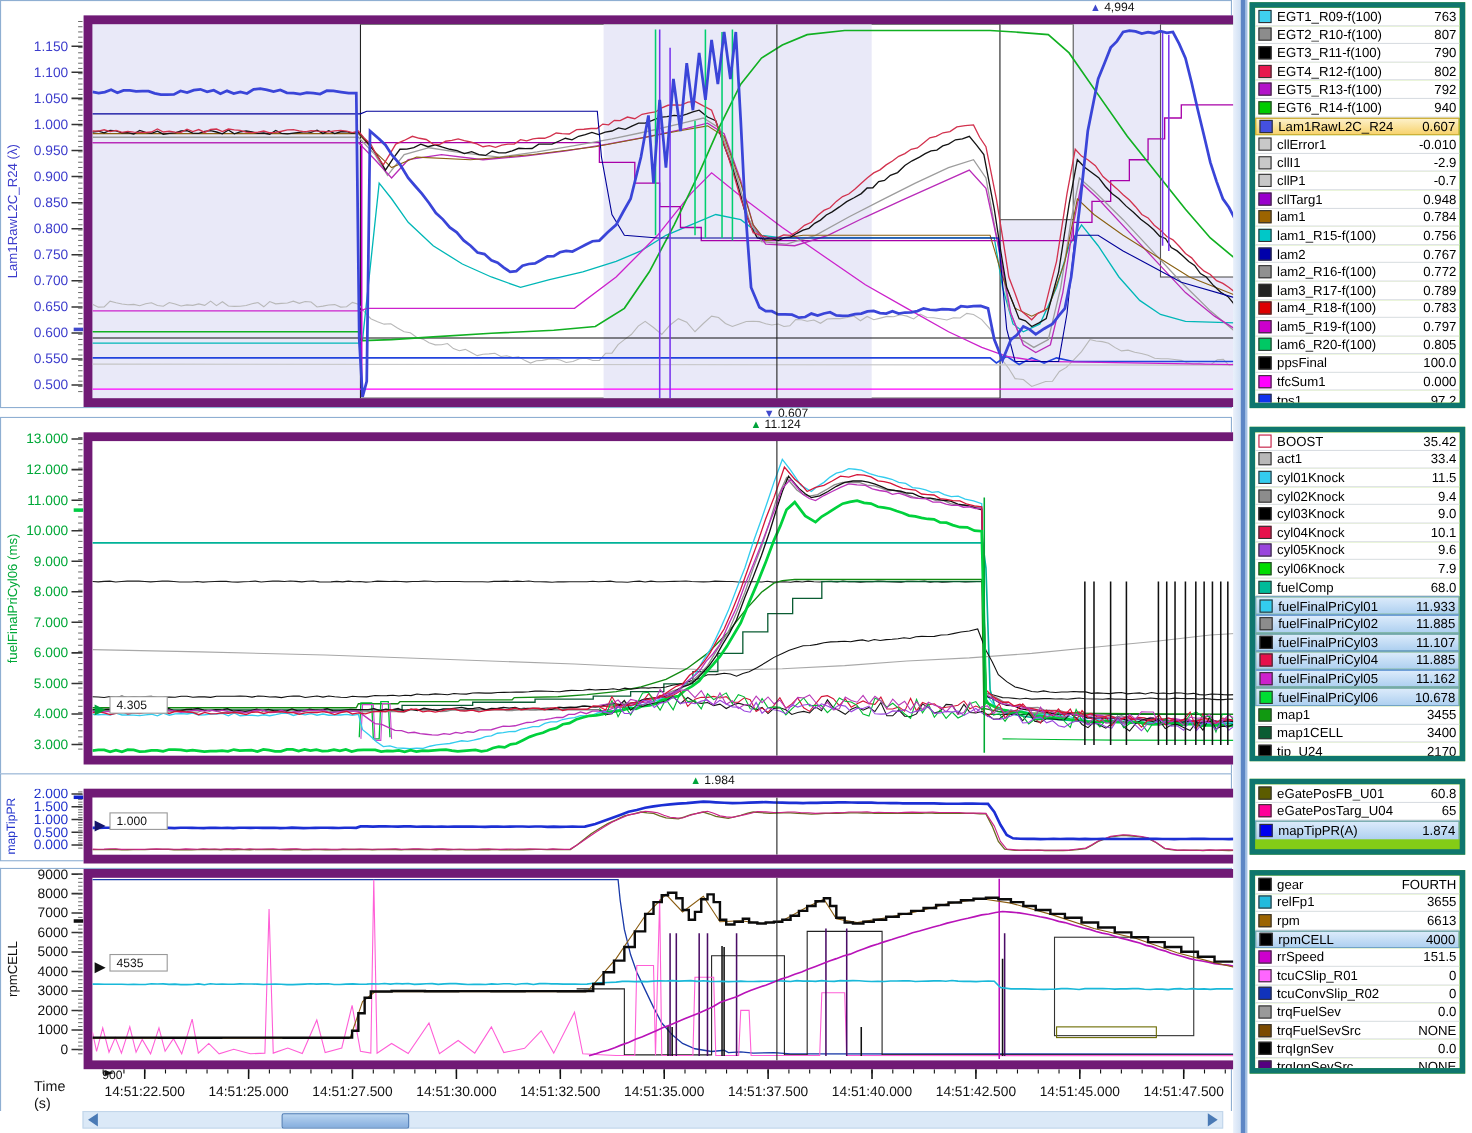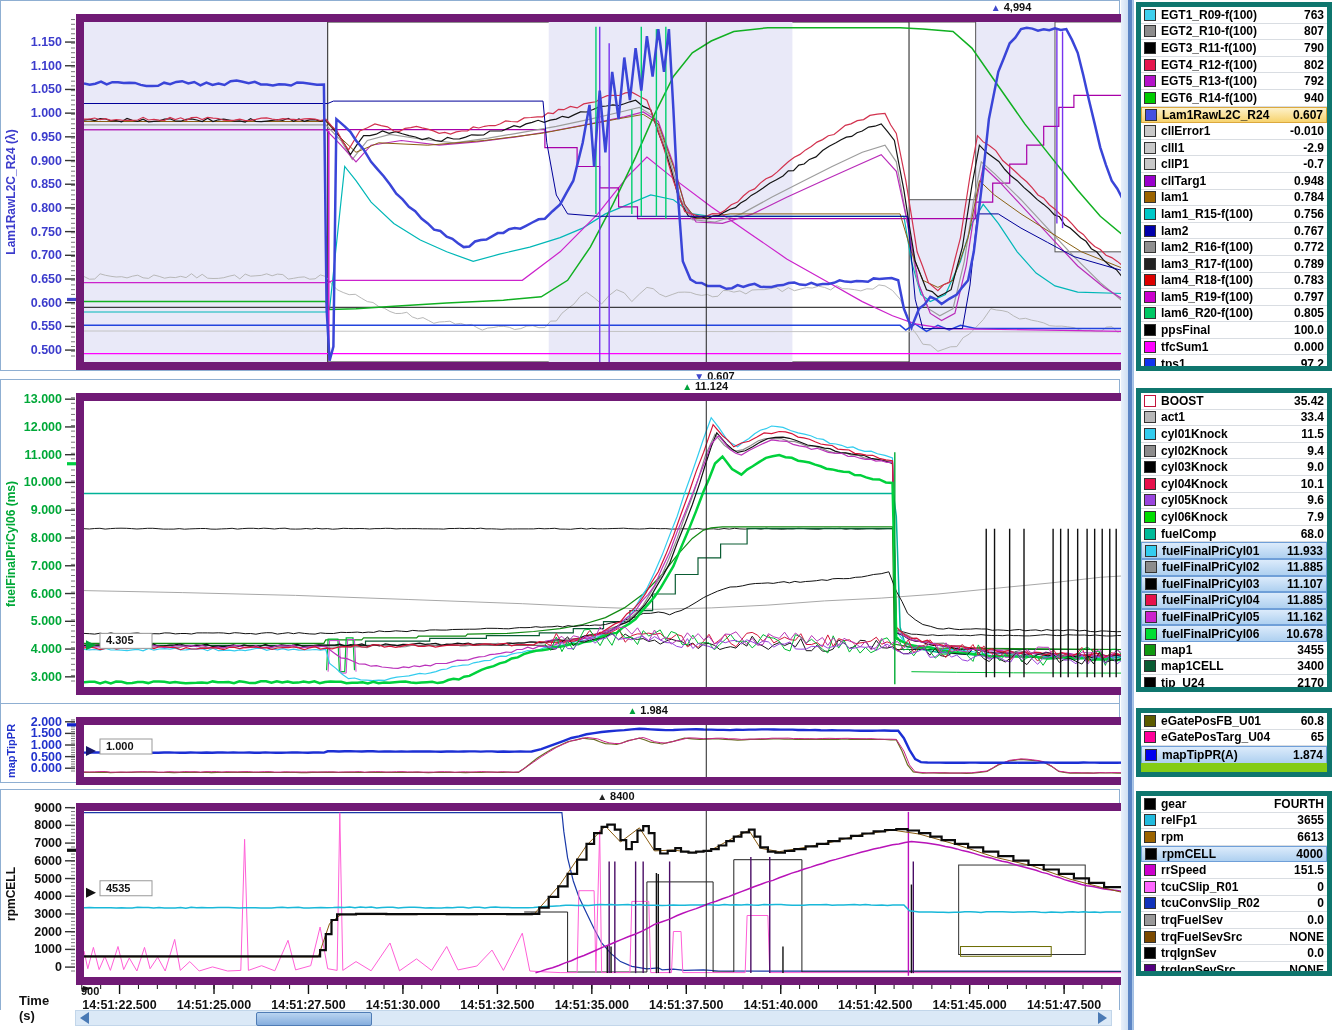--- a/index.html
+++ b/index.html
@@ -1,16 +1,16 @@
 <!DOCTYPE html>
 <html><head>
 <meta charset="utf-8">
 <style>
   html,body{margin:0;padding:0;background:#fff;font-family:"Liberation Sans",sans-serif;}
-  #app{position:relative;width:1338px;height:1030px;background:#fff;overflow:hidden;font-weight:bold;}
+  #app{position:relative;width:1338px;height:1030px;background:#fff;overflow:hidden;}
   
   #charts-col{position:absolute;left:0;top:0;width:1120px;height:1030px;background:#fff;}
   .chart-panel{position:absolute;left:0;width:1120px;border:1px solid #8fafd2;background:#fff;box-sizing:border-box;}
   #cp0{top:0;height:371px;}
   #cp1{top:379px;height:360px;}
   #cp2{top:703px;height:80px;}
   #cp3{top:789px;height:221px;border-bottom:none;}
   .mrow{position:relative;width:100%;}
   .mrow.top{height:13px;}
   .mrow.bot{height:13px;}
@@ -21,21 +21,21 @@
   .axis-title{position:absolute;left:2px;top:0;bottom:0;width:16px;display:flex;align-items:center;justify-content:center;}
   .axis-title span{transform:rotate(-90deg);white-space:nowrap;font-size:12px;}
   .gutter svg{position:absolute;right:0;top:0;}
   .plot{position:relative;flex:1;border:8px solid #701a75;box-sizing:content-box;}
   .plot svg{display:block;}
   #p0 .plot{height:340px;background:#e9e9f8;}
   #p1 .plot{height:286px;background:#fff;}
   #p2 .plot{height:52px;background:#fff;}
   #p3 .plot{height:166px;background:#fff;}
   
-  #time-axis{position:relative;width:1120px;height:38px;}
+  #time-axis{position:relative;width:1120px;height:38px;margin-left:12px;}
   #time-axis svg{position:absolute;top:0;}
   #time-unit{position:absolute;left:18px;top:8px;font-size:13px;color:#111;line-height:15px;}
   #flag900{position:absolute;top:0;font-size:11px;color:#111;}
   
   #hscroll{position:absolute;left:75px;top:1010px;width:1037px;height:16px;background:#dbe9f7;border:1px solid #c2d6ea;box-sizing:border-box;}
   .sb-arrow{position:absolute;top:1px;width:0;height:0;border-style:solid;}
   #sb-left{left:4px;border-width:6px 9px 6px 0;border-color:transparent #4a7ab5 transparent transparent;}
   #sb-right{right:4px;border-width:6px 0 6px 9px;border-color:transparent transparent transparent #4a7ab5;}
   #sb-thumb{position:absolute;top:1px;height:12px;background:linear-gradient(#b9d4f0,#86aede);border:1px solid #4f7cb5;border-radius:2px;}
   
@@ -403,23 +403,20 @@
               <polygon points="2,21 12,26 2,31" fill="#16166b"></polygon>
               <rect x="16" y="14" width="52" height="15" fill="#fff" stroke="#999"></rect>
               <text x="22" y="25" font-size="11" fill="#111" font-family="Liberation Sans, sans-serif">1.000</text>
               <line x1="622.2665454545454" x2="622.2665454545454" y1="0" y2="52" stroke="#222" stroke-width="1"></line>
             </svg>
           </div>
     </div>
   </section>
 
   <section class="chart-panel" id="cp3">
-    <div class="mrow top">
-          <span class="mk" style="left: 596.167px;"><span class="tri" style="color: rgb(34, 34, 34);">▲</span><span>8400</span></span>
-        </div>
     <div class="cbody" id="p3">
       <div class="gutter">
         <div class="axis-title">
               <span style="color:#111">rpmCELL</span>
             </div>
       <svg width="75" height="170">
               <line x1="64" x2="74" y1="164.10245464247598" y2="164.10245464247598" stroke="#333" stroke-width="1.4"></line>
               <text x="61" y="168.10245464247598" text-anchor="end" font-size="12.5" fill="#111111" font-family="Liberation Sans, sans-serif">0</text>
               <line x1="64" x2="74" y1="146.3863393810032" y2="146.3863393810032" stroke="#333" stroke-width="1.4"></line>
               <text x="61" y="150.3863393810032" text-anchor="end" font-size="12.5" fill="#111111" font-family="Liberation Sans, sans-serif">1000</text>

